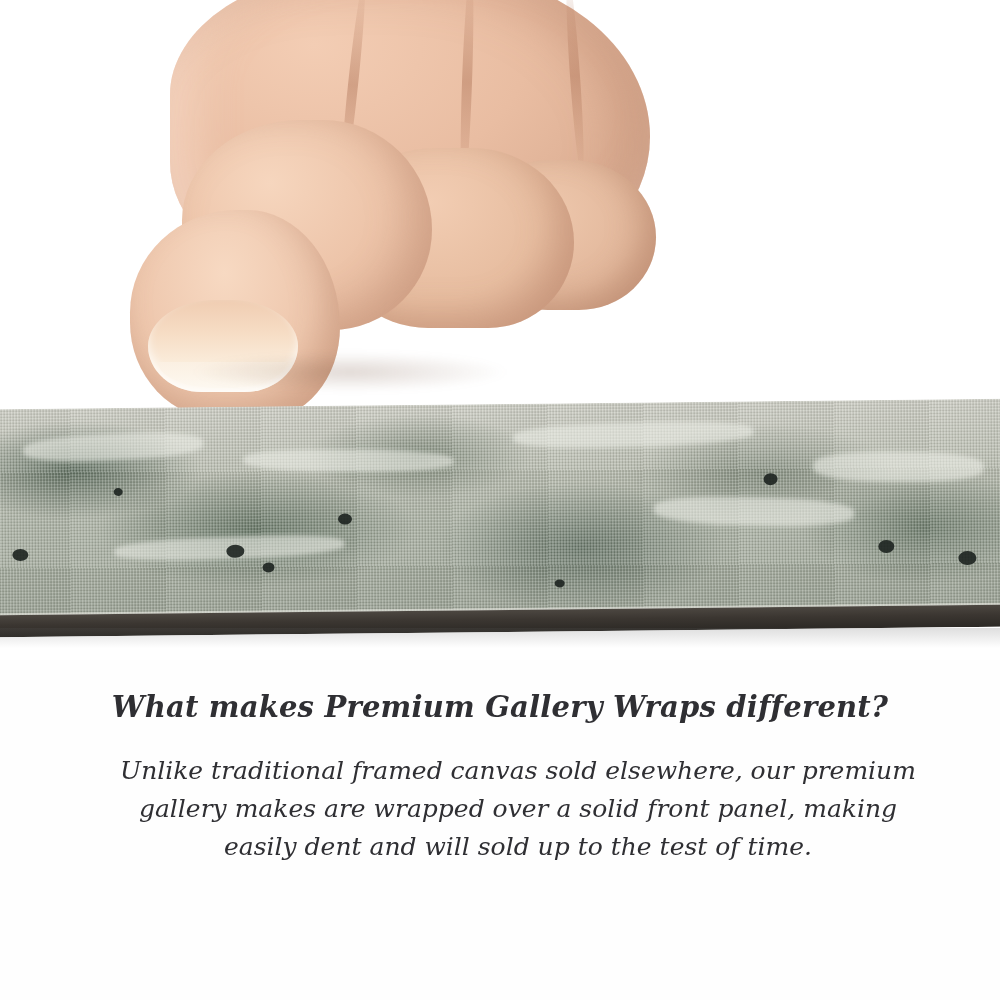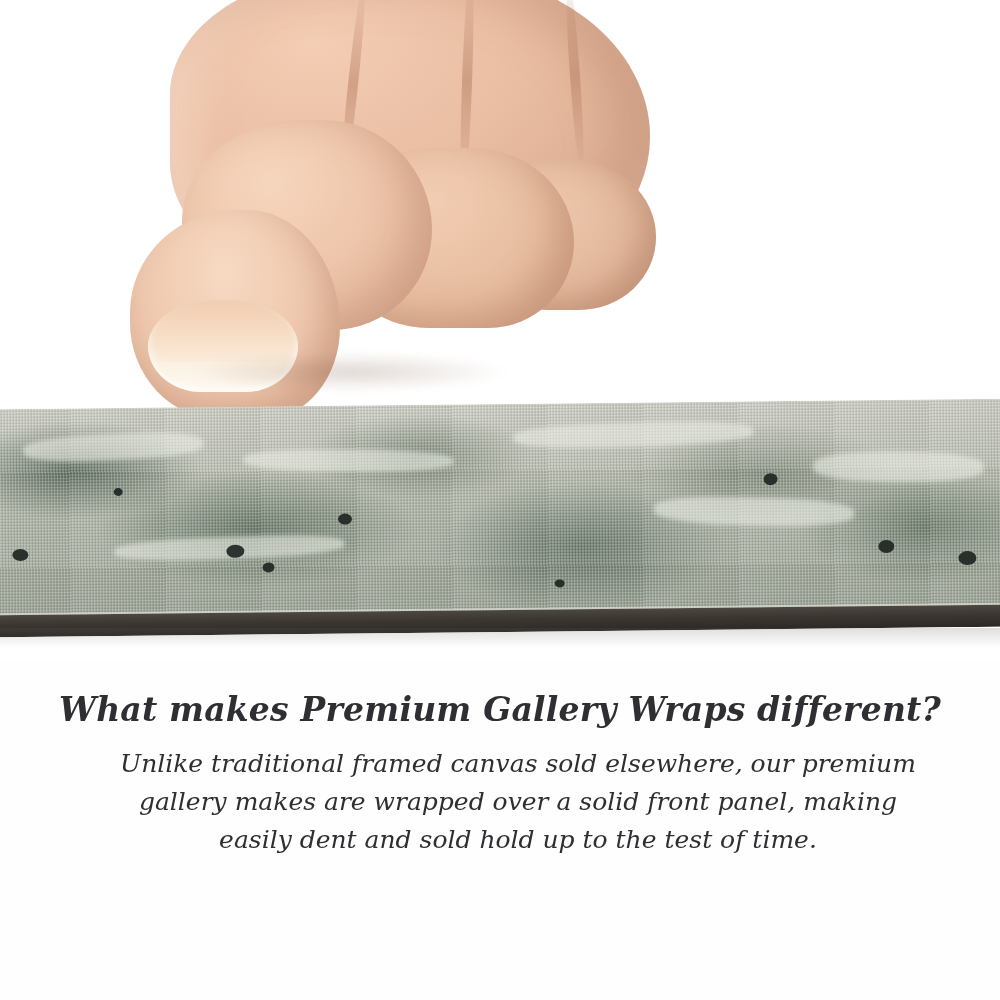--- a/index.html
+++ b/index.html
@@ -205,24 +205,24 @@
     position: absolute;
     left: 0;
     top: 690px;
     width: 1000px;
     text-align: center;
     color: #2f2f33;
     font-family: "DejaVu Serif", serif;
     font-style: italic;
   }
   .caption .headline {
-    font-size: 33px;
+    font-size: 29px;
     font-weight: 700;
     letter-spacing: 0.2px;
-    margin-bottom: 16px;
+    margin-bottom: 28px;
   }
   .caption .line {
     font-size: 25px;
     line-height: 38px;
     font-weight: 400;
     padding-left: 36px;
   }
   .caption .line.last {
     margin-top: 12px;
   }
@@ -274,16 +274,16 @@
       <div class="slab-edge"></div>
     </div>
 
     <div class="slab-dropshadow"></div>
   </div>
 
   <div class="caption">
     <div class="headline">What makes Premium Gallery Wraps different?</div>
     <div class="line">Unlike traditional framed canvas sold elsewhere, our premium</div>
     <div class="line">gallery makes are wrapped over a solid front panel, making</div>
-    <div class="line">easily dent and sold hold up to the test of time.</div>
+    <div class="line">easily dent and will sold up to the test of time.</div>
   </div>
 
 </div>
 
 </body></html>

